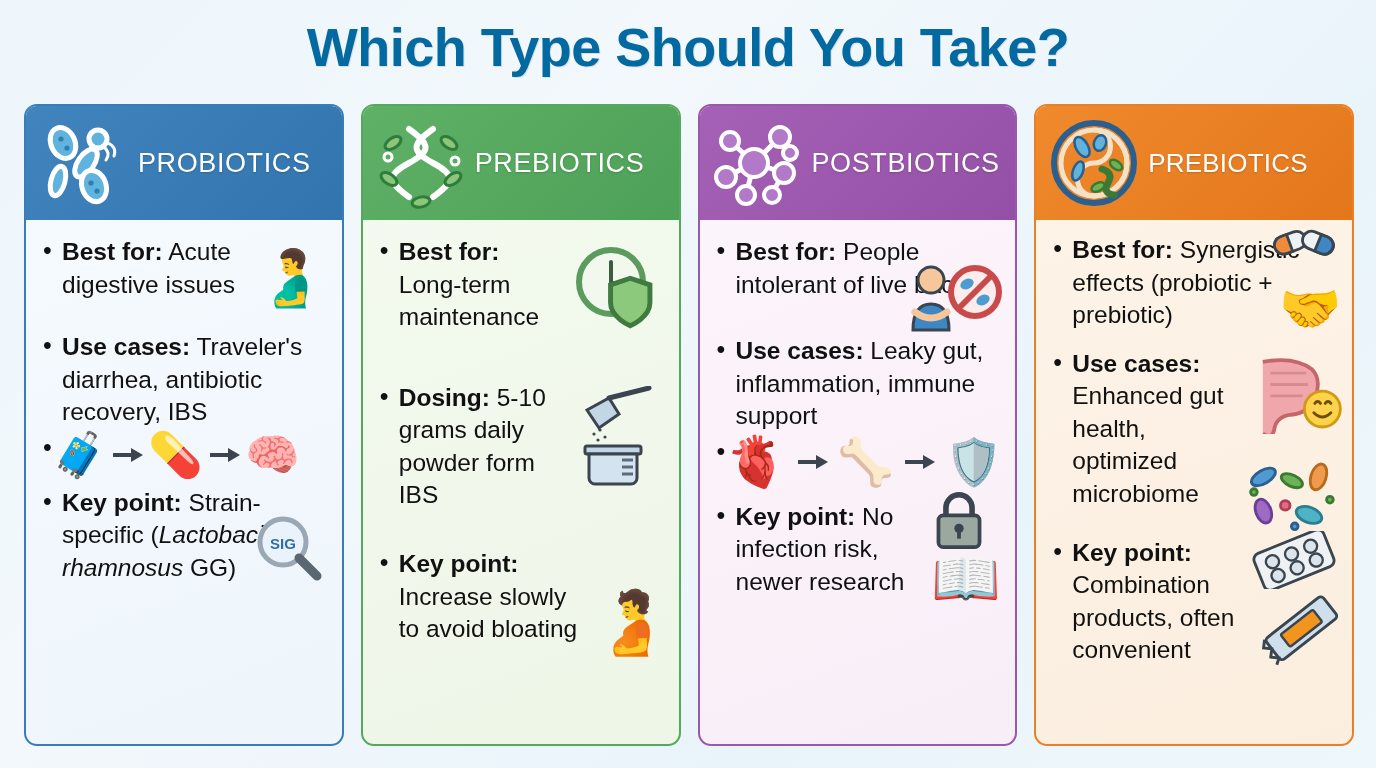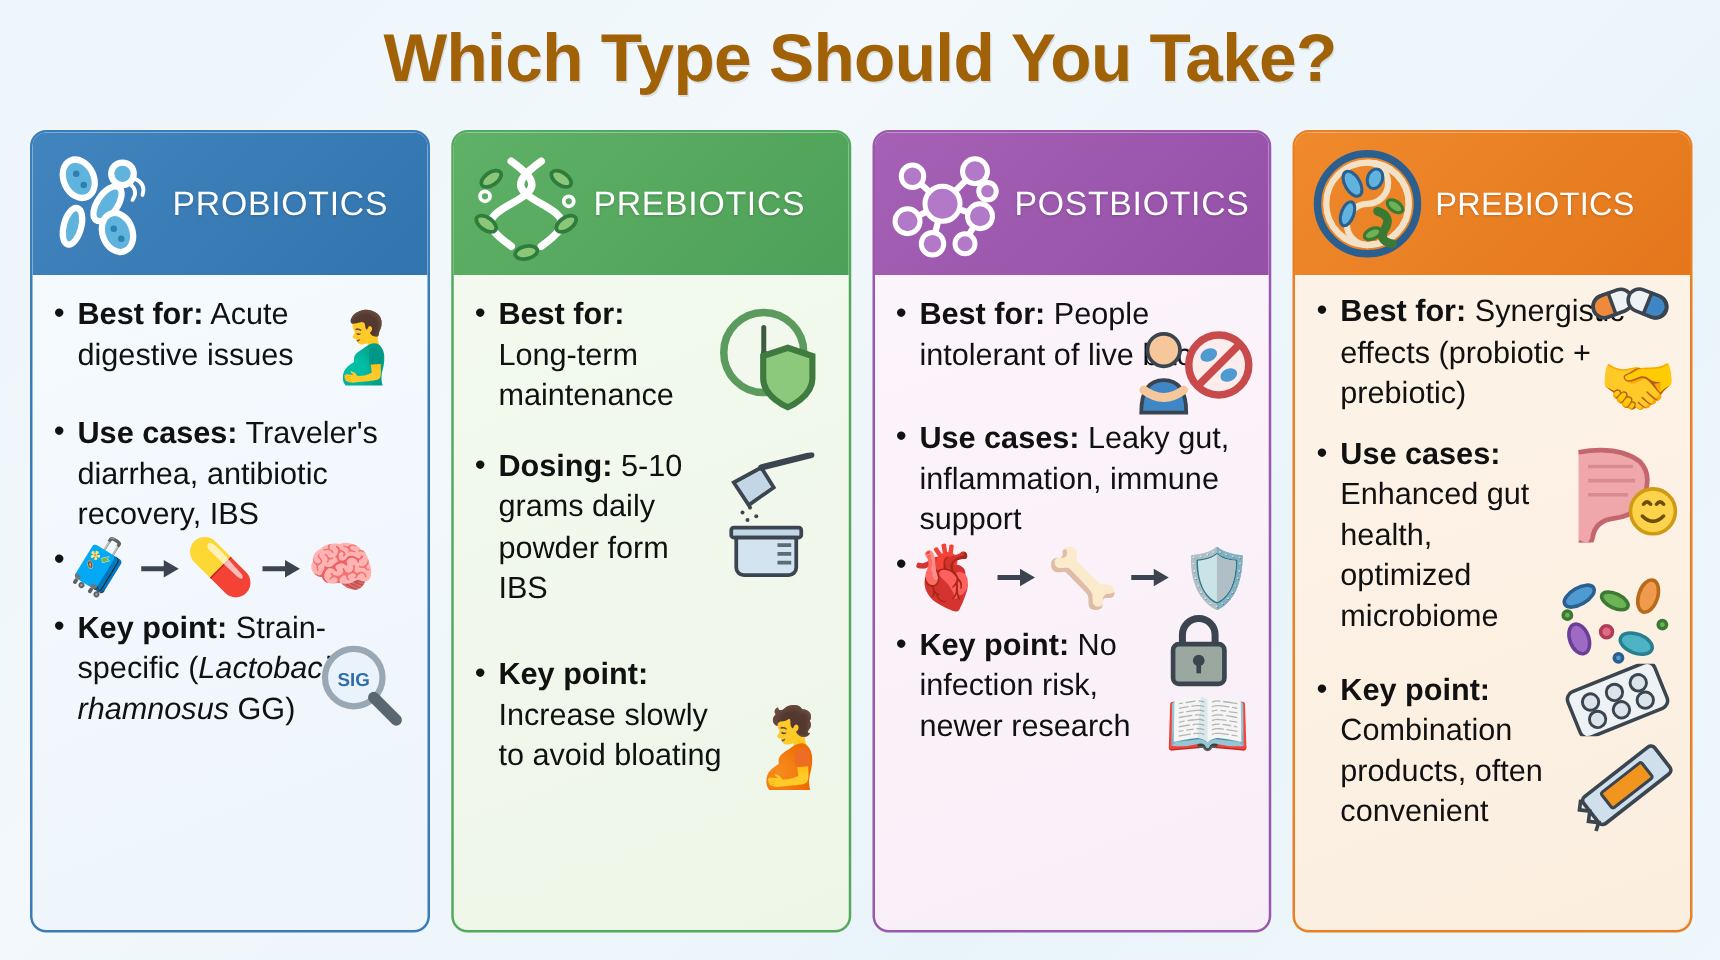--- a/index.html
+++ b/index.html
@@ -12,21 +12,21 @@
     background: linear-gradient(135deg, #eef6fb 0%, #f2f8fc 35%, #e9f4fa 70%, #eef7fb 100%);
     position: relative;
   }
 
   
   #page-title {
     text-align: center;
     font-size: 54px;
     font-weight: 800;
     letter-spacing: -0.5px;
-    color: #a16207;
+    color: #0369a1;
     padding-top: 16px;
     line-height: 1.15;
     text-shadow: 1px 1px 0 rgba(0,0,0,0.10);
   }
 
   
   #cards {
     position: absolute;
     top: 104px;
     left: 24px;
@@ -207,21 +207,21 @@
           <g fill="none" stroke="#ffffff" stroke-width="3">
             <circle cx="15" cy="40" r="4"></circle>
               <circle cx="82" cy="44" r="4"></circle>
           </g>
         </svg>
       </div>
       <div class="hdr-title">PREBIOTICS</div>
     </div>
     <div class="card-body">
       <ul class="bullets">
-        <li style="margin-bottom:24px; padding-right:100px;">
+        <li style="margin-bottom:48px; padding-right:100px;">
           <span class="lbl">Best for:</span><span> Long-term maintenance</span>
           <span class="art" style="right:0px; top:8px;">
             <svg viewBox="0 0 100 92" width="100" height="92">
               <circle cx="42" cy="38" r="32" fill="#f3f8ef" stroke="#5b9c5e" stroke-width="6"></circle>
               <line x1="42" y1="38" x2="42" y2="18" stroke="#3c5c3f" stroke-width="4" stroke-linecap="round"></line>
               <line x1="42" y1="38" x2="56" y2="46" stroke="#3c5c3f" stroke-width="4" stroke-linecap="round"></line>
               <path d="M58 40 l24 -8 l24 8 v22 c0 18 -24 28 -24 28 s-24 -10 -24 -28z" transform="translate(-6 8) scale(0.82)" fill="#8dc97d" stroke="#3f7a3f" stroke-width="6"></path>
             </svg>
           </span>
         </li>

